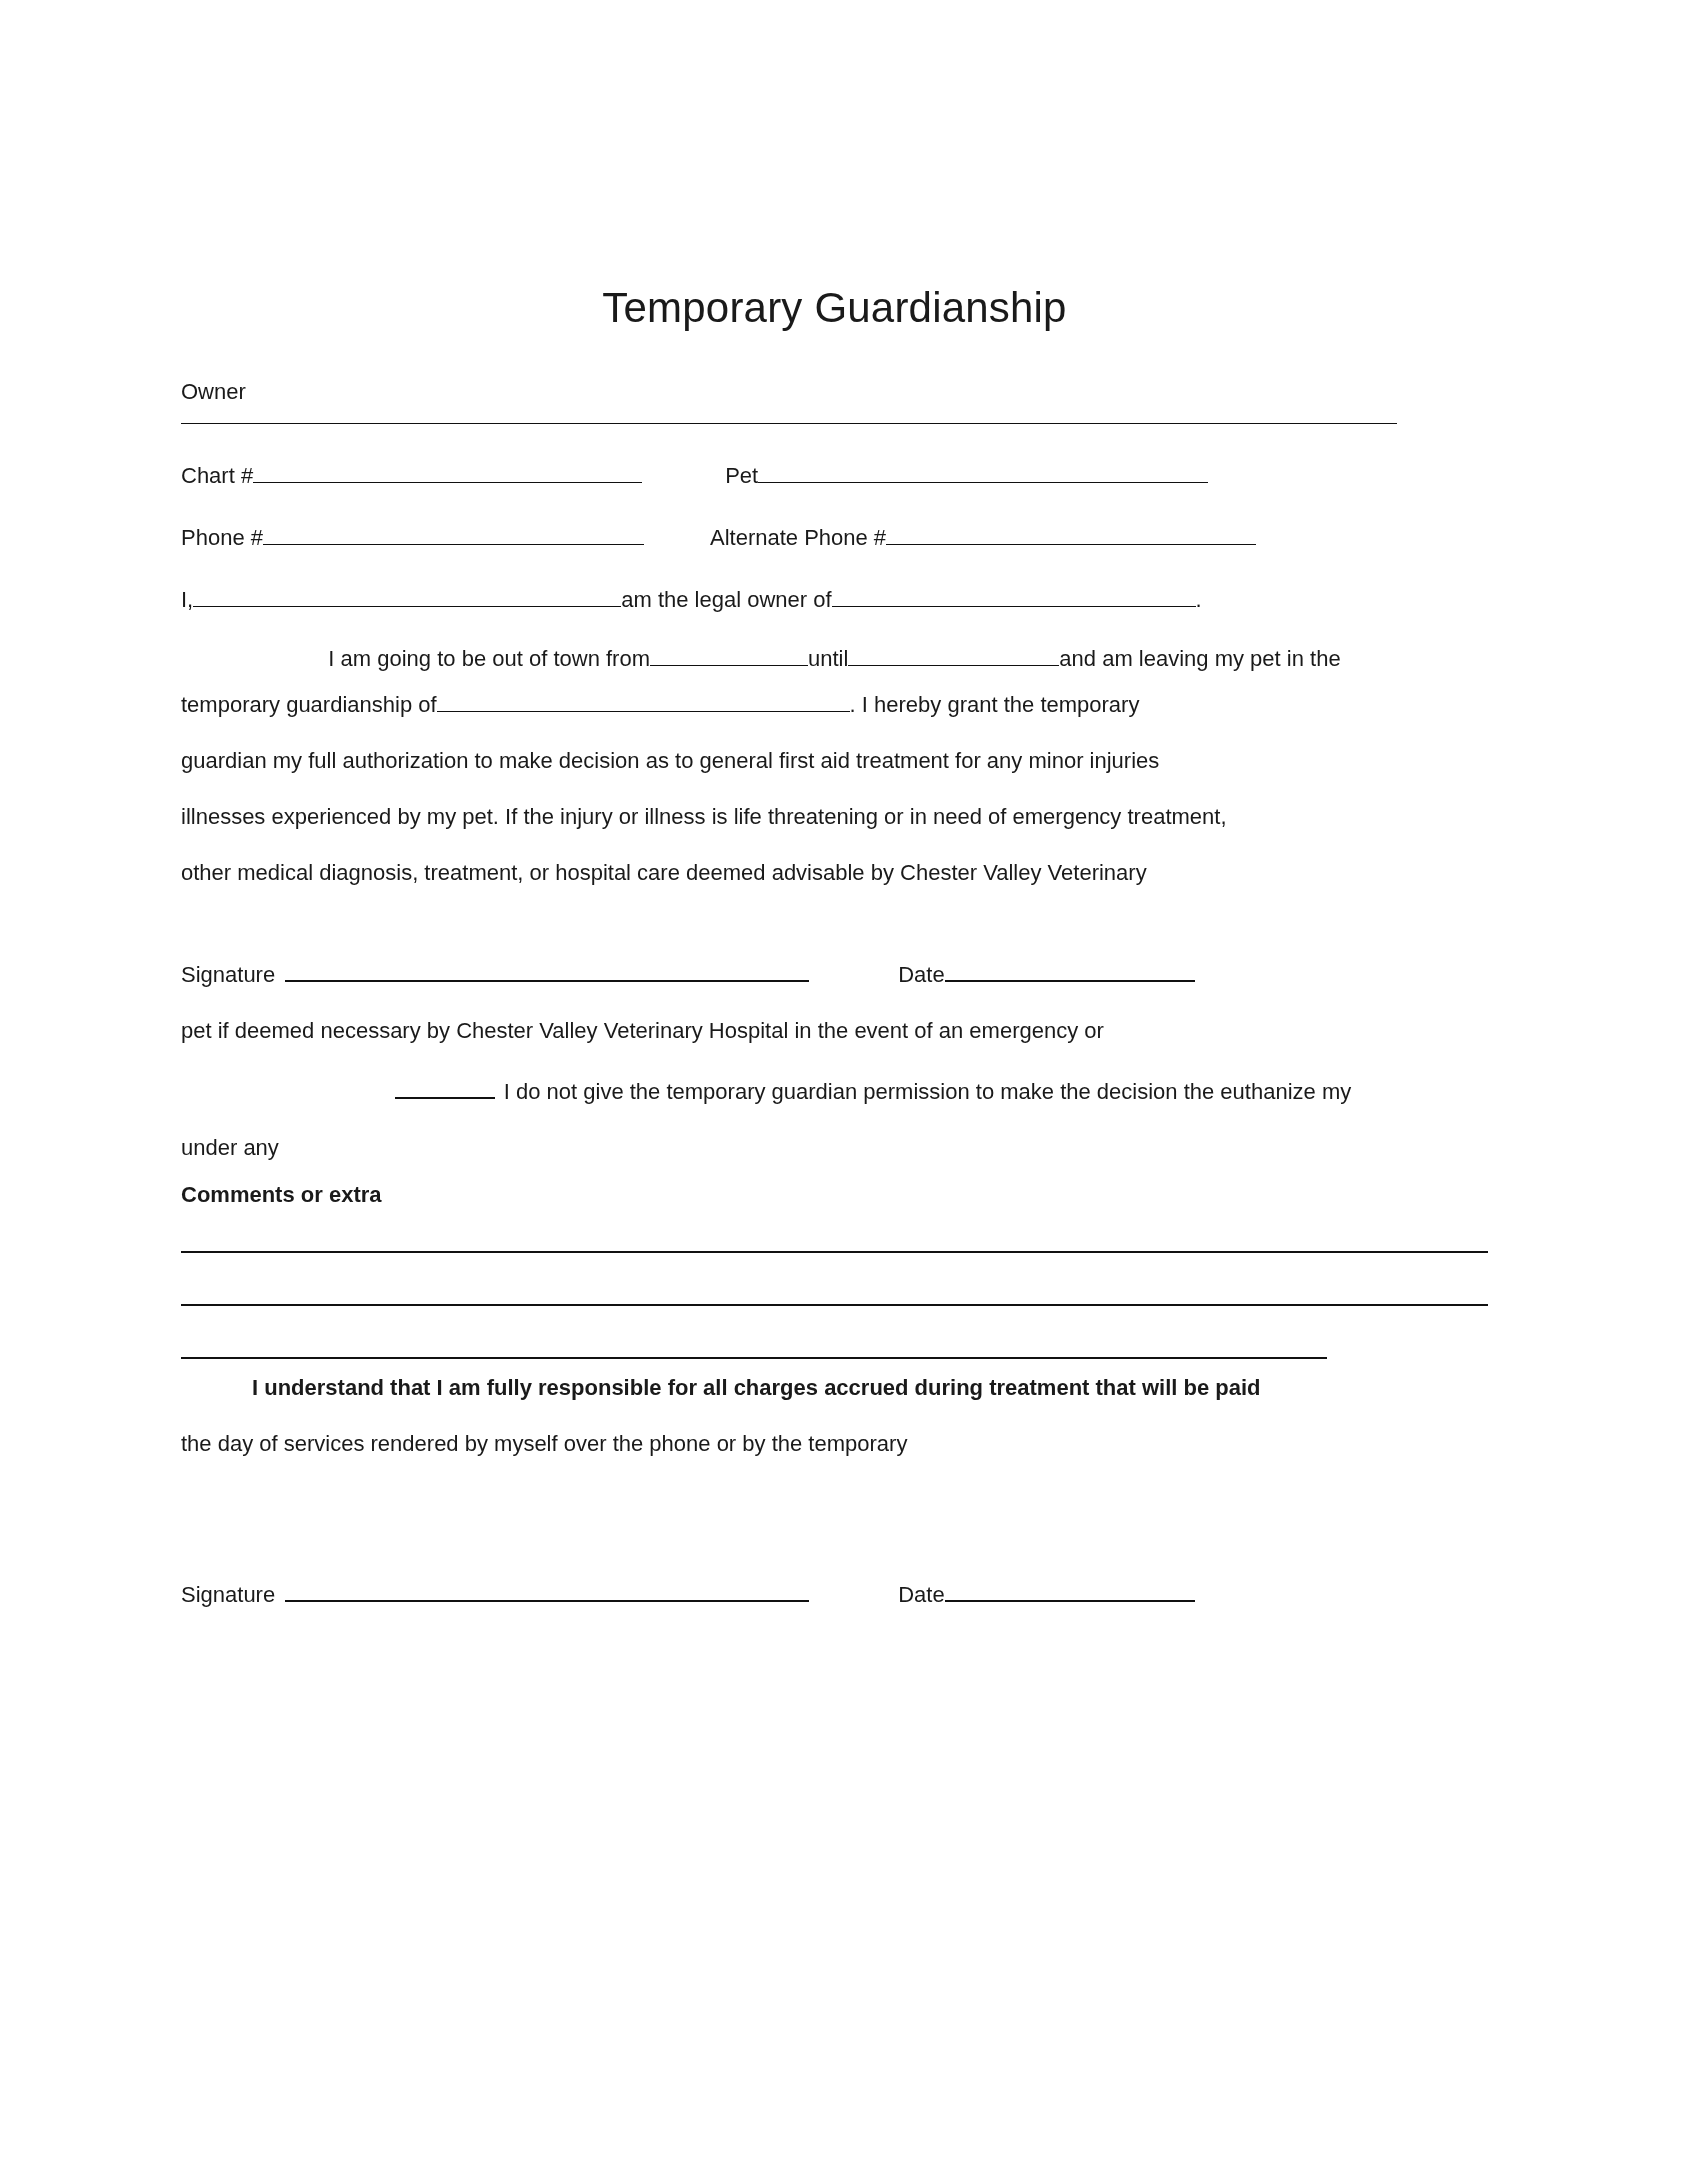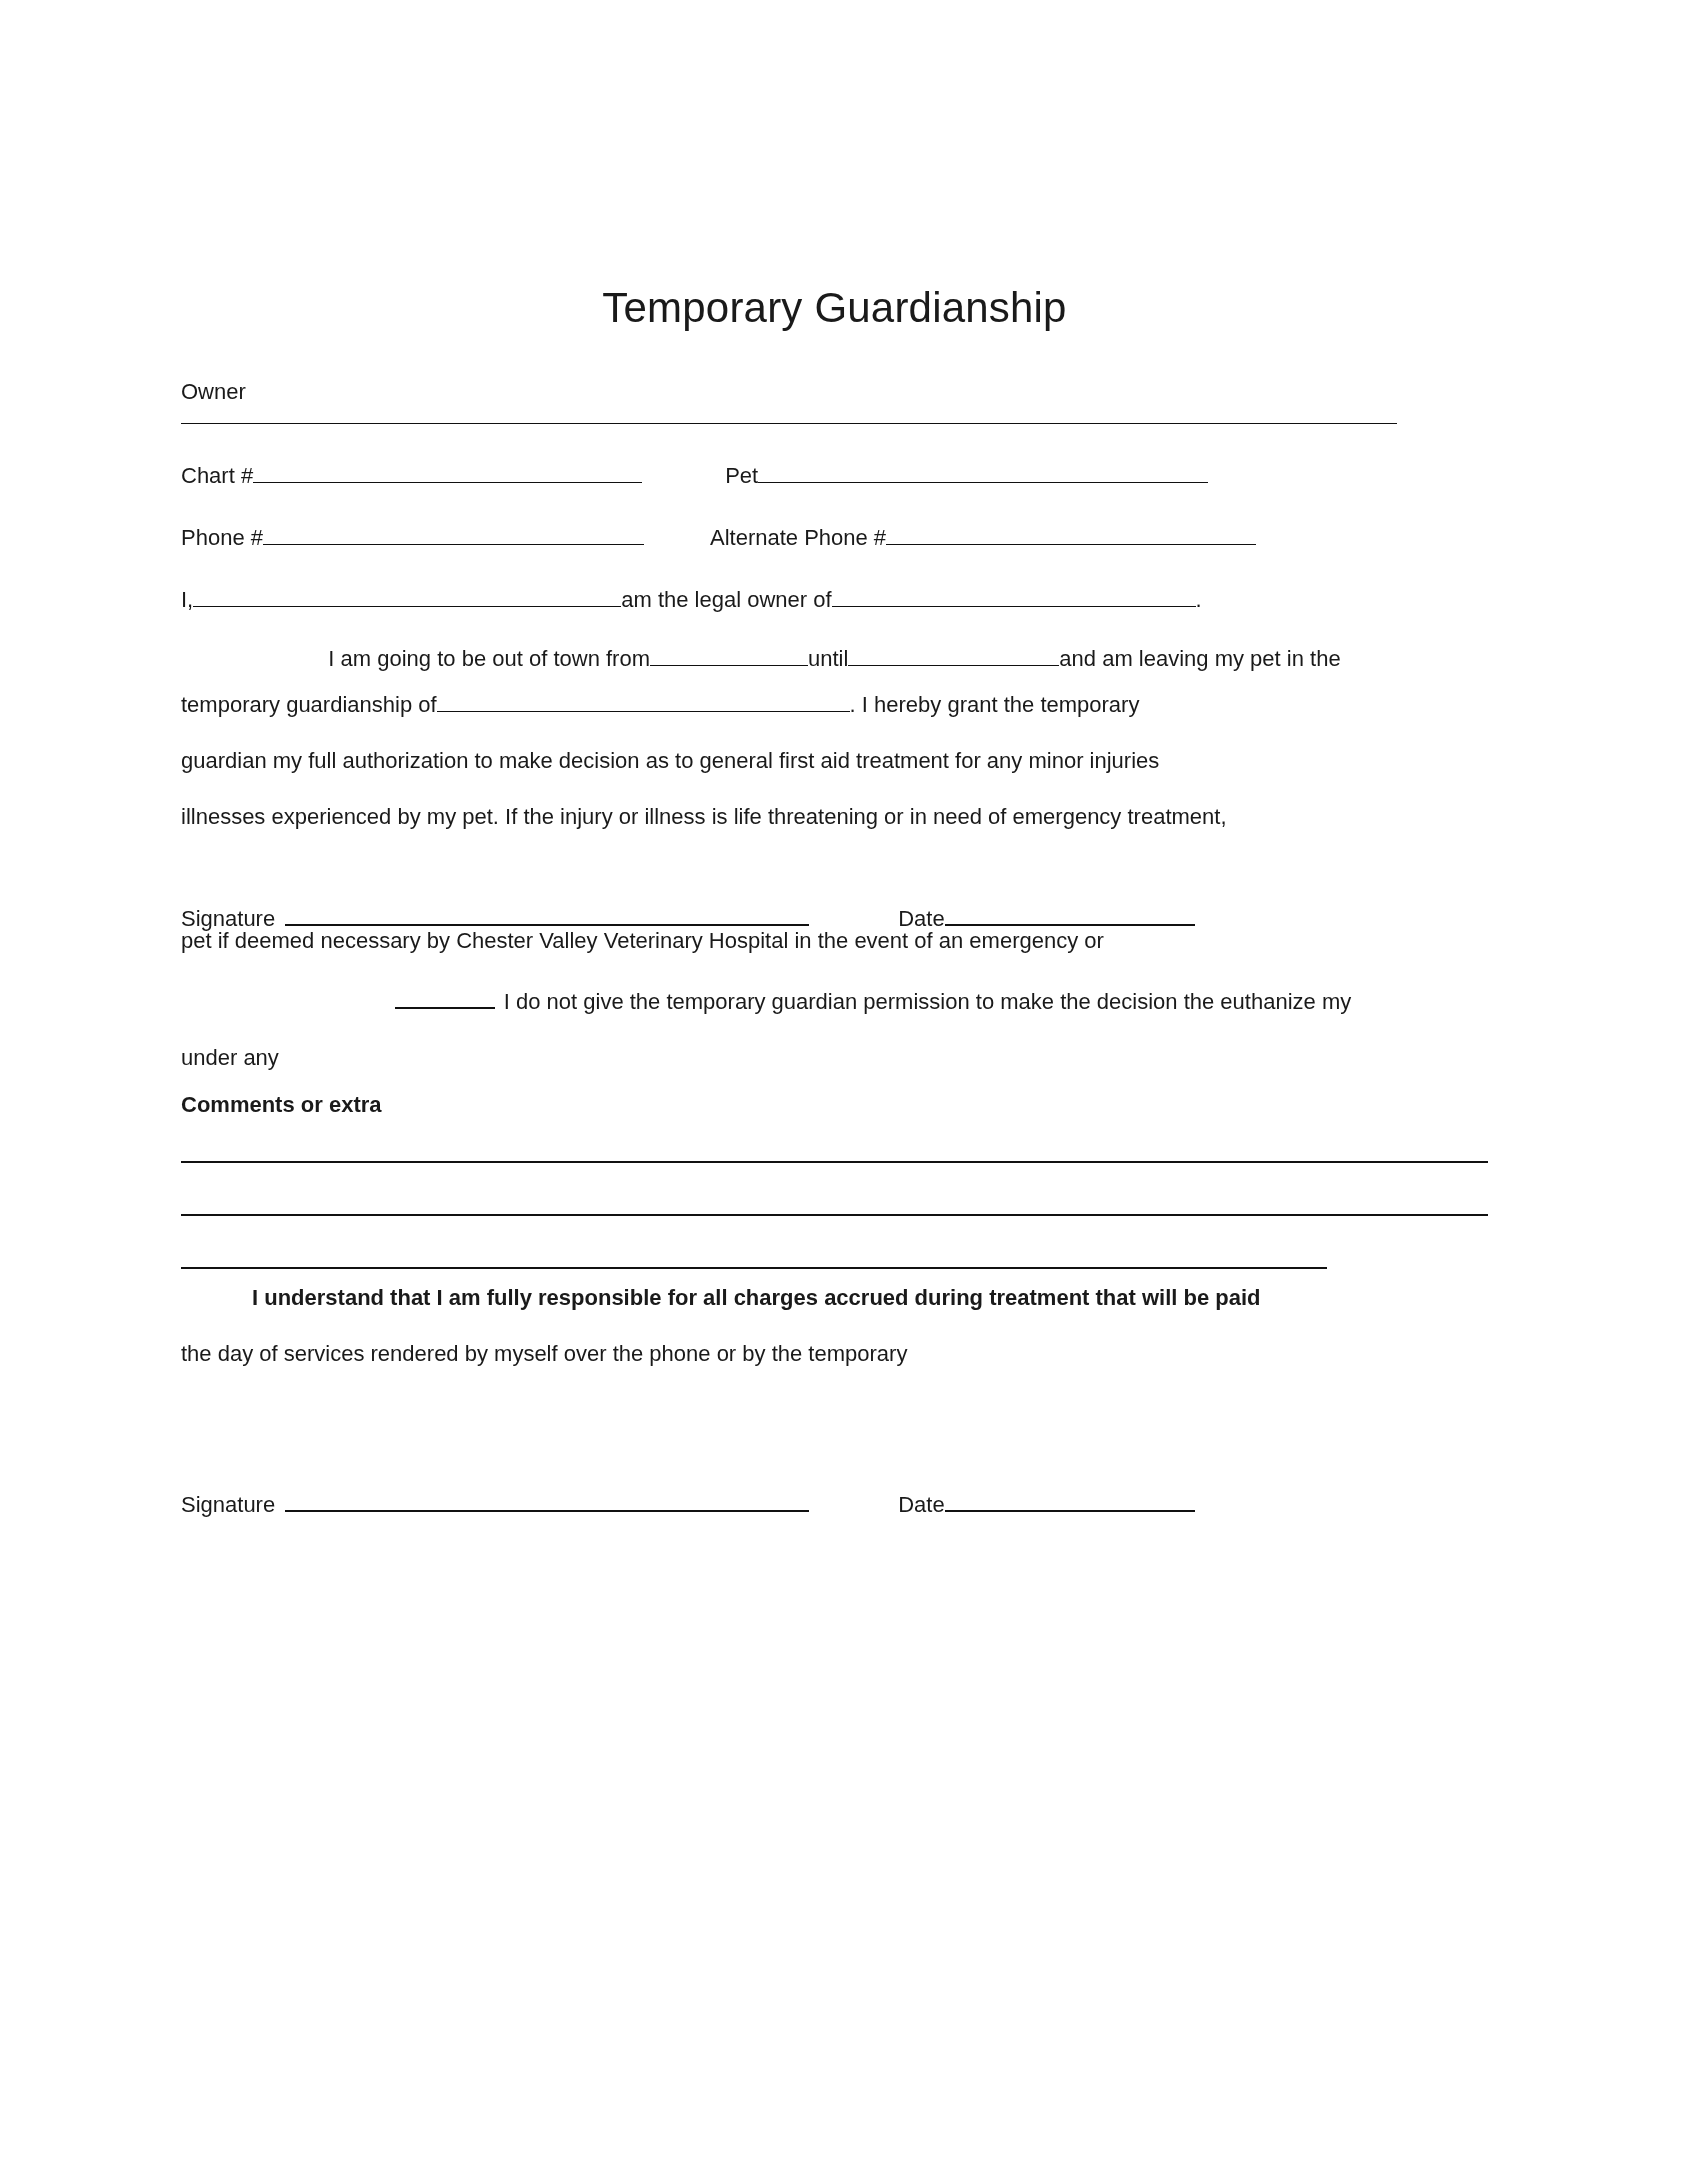--- a/index.html
+++ b/index.html
@@ -139,31 +139,32 @@
     </div>
 
     <div class="row" style="margin-top:20px;">
       <span>temporary guardianship of</span>
         <span class="fill" style="width:413px;"></span>
         <span>. I hereby grant the temporary</span>
     </div>
 
     <div class="para" style="margin-top:34px;">guardian my full authorization to make decision as to general first aid treatment for any minor injuries</div>
     <div class="para" style="margin-top:34px;">illnesses experienced by my pet. If the injury or illness is life threatening or in need of emergency treatment,</div>
+    <div class="para" style="margin-top:34px;">other medical diagnosis, treatment, or hospital care deemed advisable by Chester Valley Veterinary</div>
 
     <div class="row" style="margin-top:76px;">
       <span>Signature</span>
         <span class="spacer-col" style="width:10px;"></span>
         <span class="sig-underline" style="width:524px;"></span>
         <span class="spacer-col" style="width:89px;"></span>
         <span>Date</span>
         <span class="sig-underline" style="width:250px;"></span>
     </div>
 
-    <div class="para" style="">pet if deemed necessary by Chester Valley Veterinary Hospital in the event of an emergency or</div>
+    <div class="para" style="margin-top:34px;">pet if deemed necessary by Chester Valley Veterinary Hospital in the event of an emergency or</div>
 
     <div class="row" style="margin-top:34px;justify-content:center;">
       <span class="indent" style="width:77px;"></span>
         <span class="sig-underline" style="width:100px;"></span>
         <span class="spacer-col" style="width:9px;"></span>
         <span>I do not give the temporary guardian permission to make the decision the euthanize my</span>
     </div>
     <div class="para" style="margin-top:34px;">under any</div>
 
     <div class="para" style="margin-top:25px;font-weight:bold;">Comments or extra</div>

